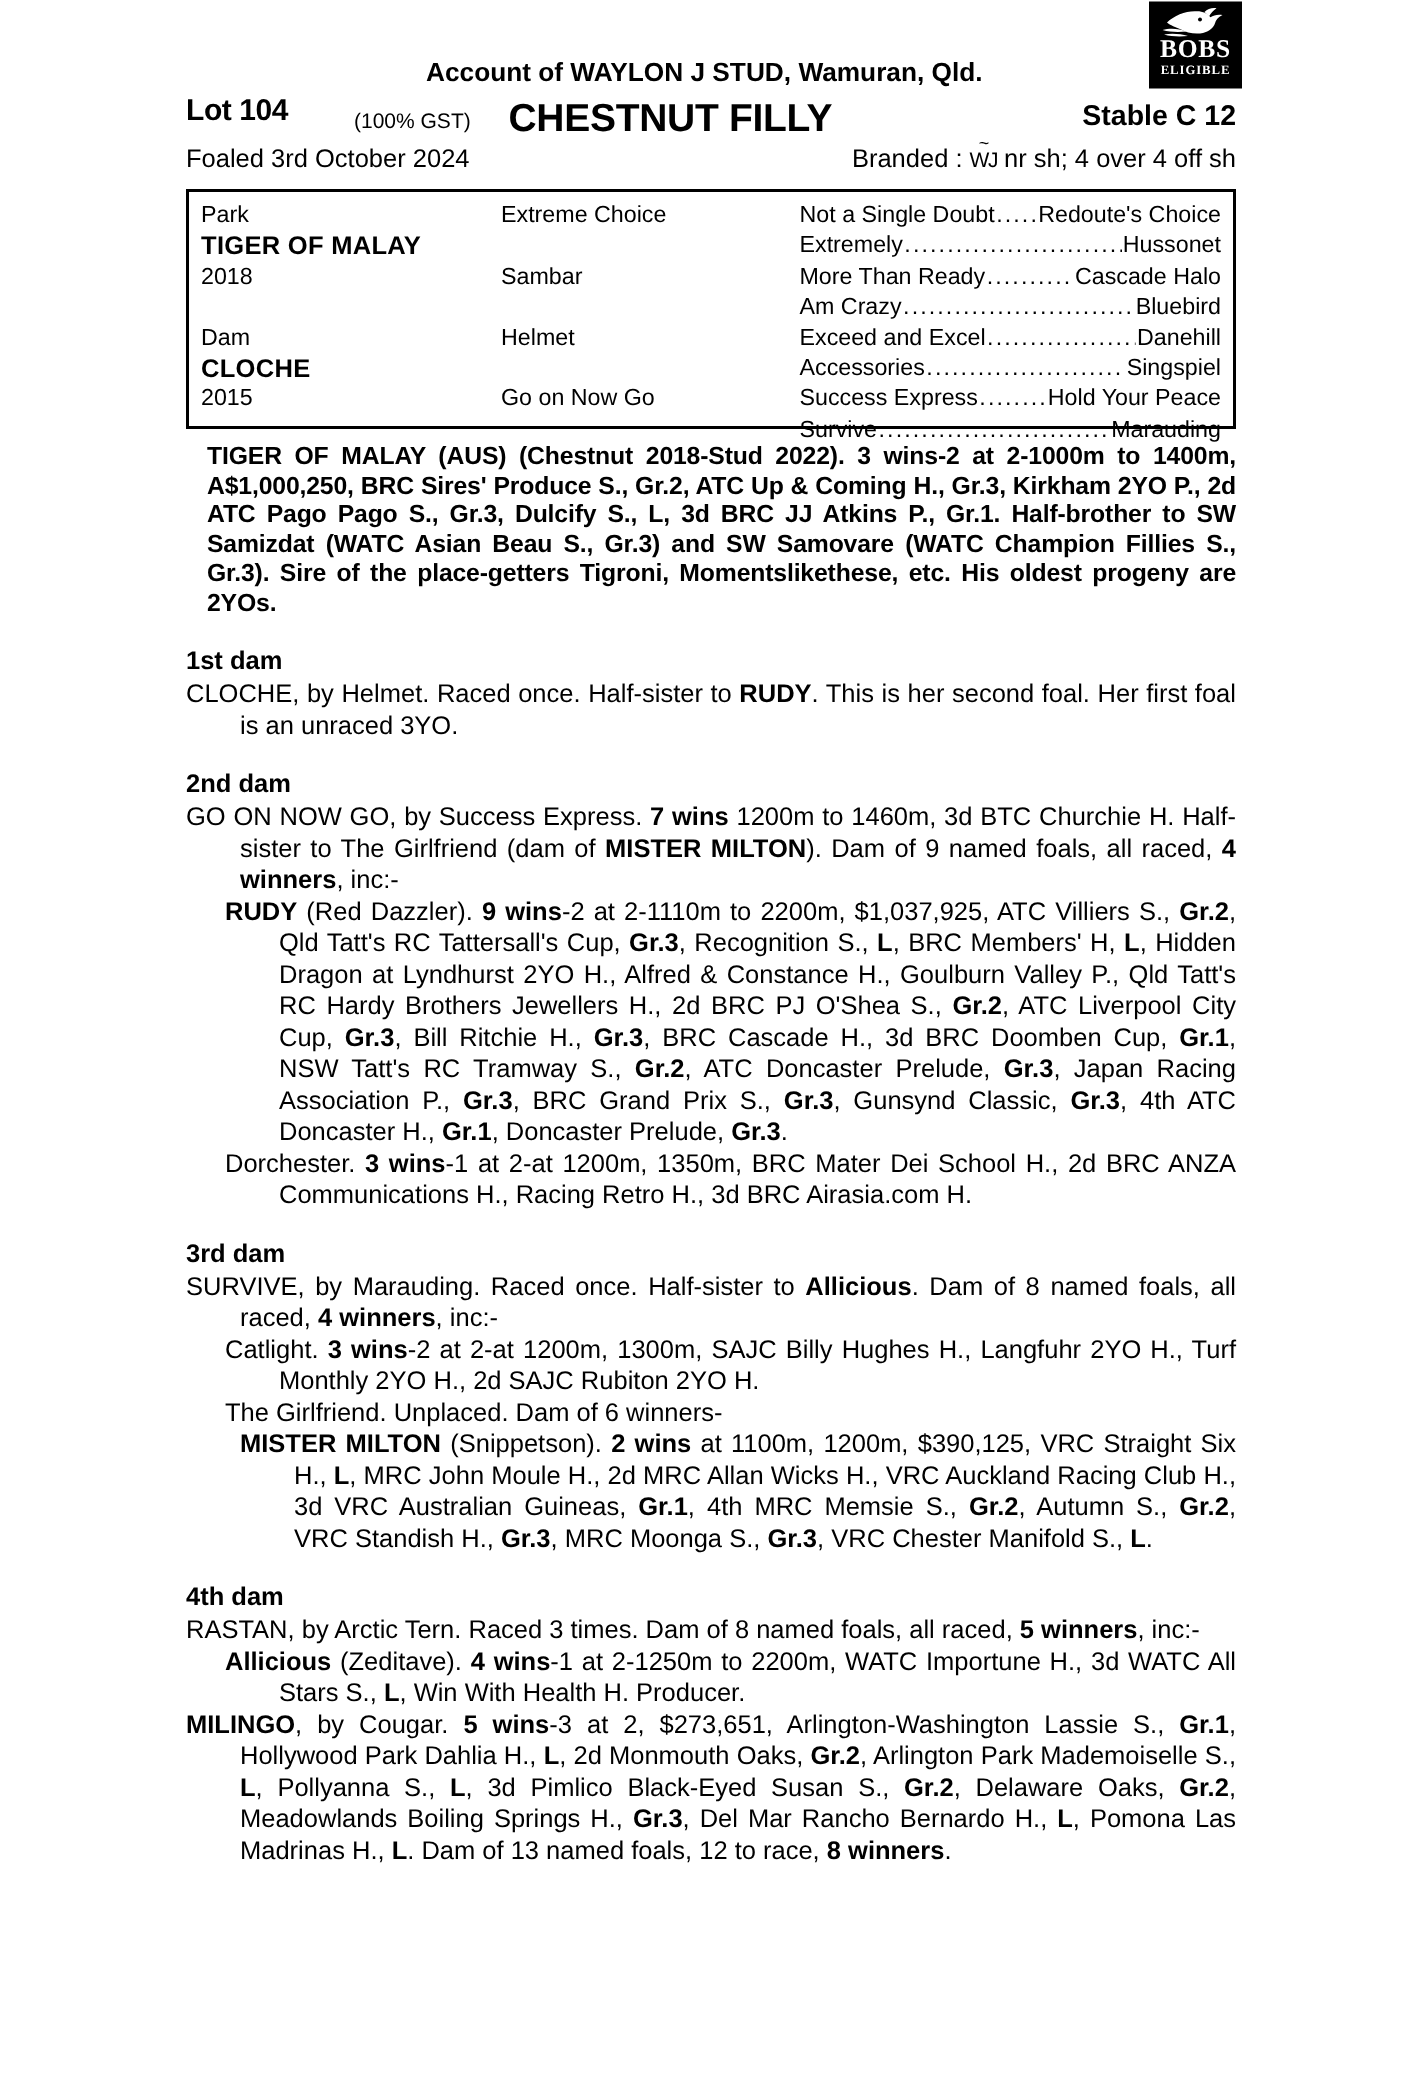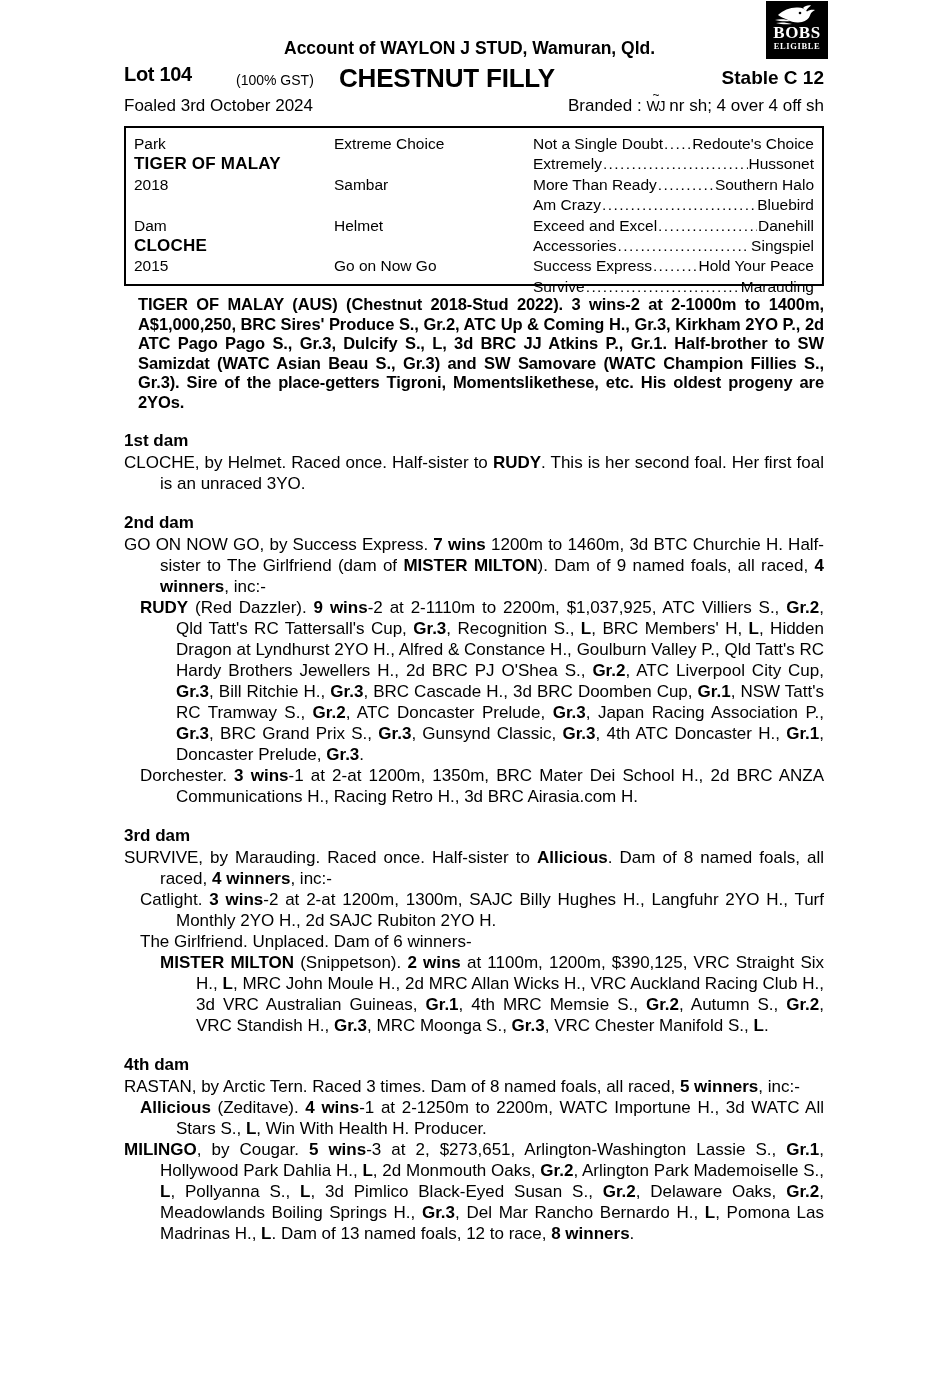--- a/index.html
+++ b/index.html
@@ -222,21 +222,21 @@
   }
   .para {
     font-size: 17px;
     line-height: 21px;
     text-align: justify;
     text-indent: 0;
     padding-left: 36px;
     margin: 0;
   }
   .para.lvl0 { padding-left: 36px; margin-left: 0px; }
-  .para.lvl1 { padding-left: 36px; margin-left: 16px; }
+  .para.lvl1 { padding-left: 36px; margin-left: 26px; }
   .para.lvl2 { padding-left: 36px; margin-left: 36px; }
   .para > .first { margin-left: -36px; }
   b { font-weight: bold; }
 </style>
 </head>
 <body>
 
 <div class="page">
 
   <div class="header">
@@ -299,21 +299,21 @@
           <span class="b">Redoute's Choice</span>
         </div>
         <div class="lead">
           <span class="a">Extremely</span>
           <span class="dots">............................................................</span>
           <span class="b">Hussonet</span>
         </div>
         <div class="lead">
           <span class="a">More Than Ready</span>
           <span class="dots">............................................................</span>
-          <span class="b">Southern Halo</span>
+          <span class="b">Cascade Halo</span>
         </div>
         <div class="lead">
           <span class="a">Am Crazy</span>
           <span class="dots">............................................................</span>
           <span class="b">Bluebird</span>
         </div>
         <div class="lead">
           <span class="a">Exceed and Excel</span>
           <span class="dots">............................................................</span>
           <span class="b">Danehill</span>

